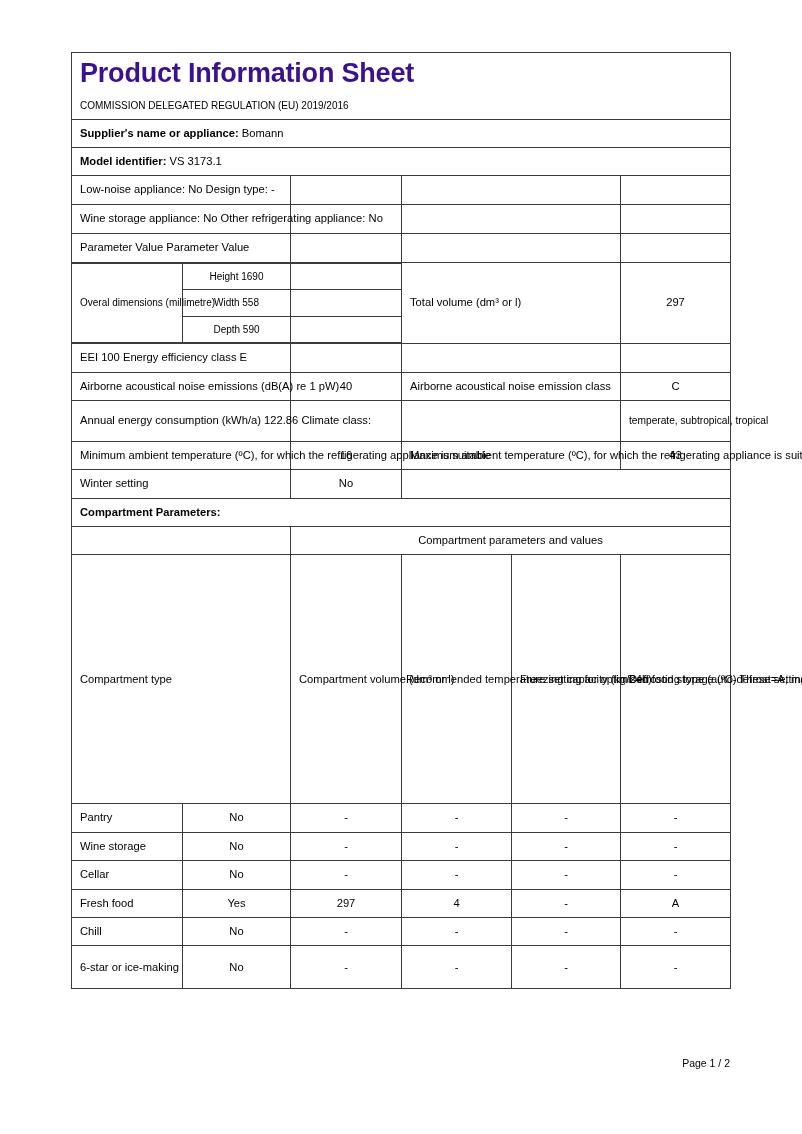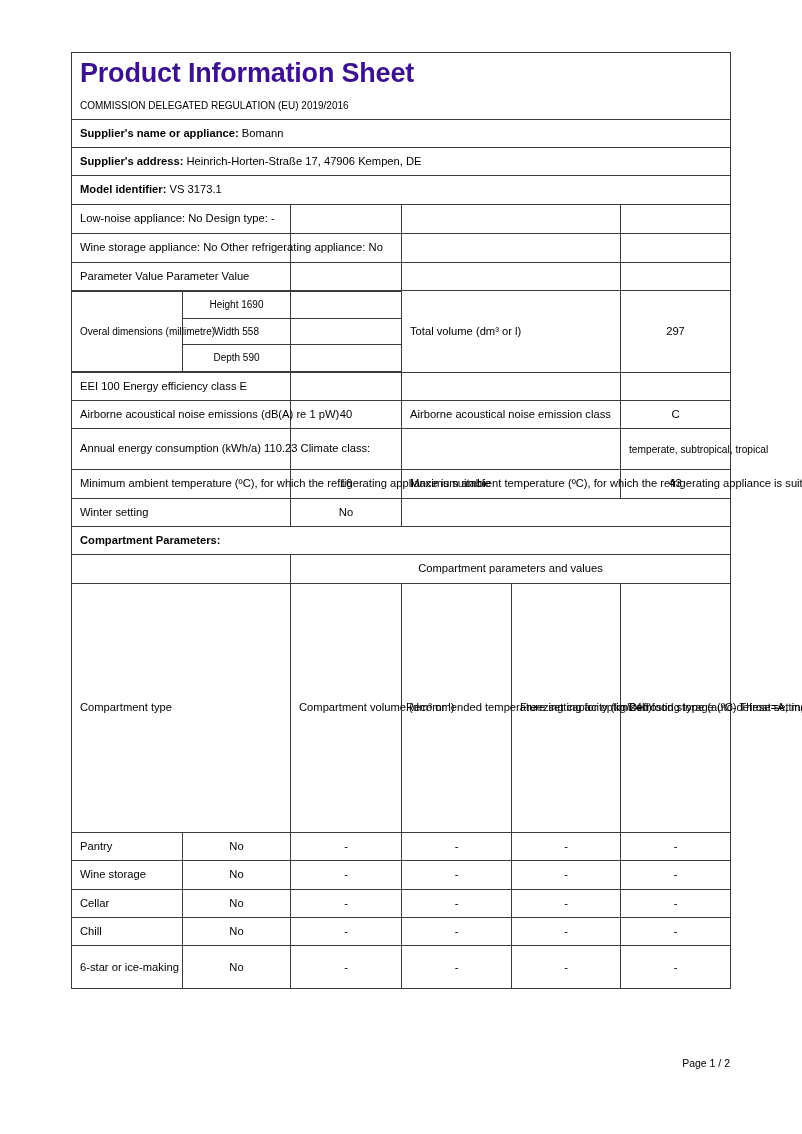--- a/index.html
+++ b/index.html
@@ -121,26 +121,20 @@
           <div class="title">Product Information Sheet</div>
         </td>
       </tr>
       <tr class="regline">
         <td class="subtitle">COMMISSION DELEGATED REGULATION (EU) 2019/2016</td>
       </tr>
       <tr>
         <td>
           <span class="bold">Supplier's name or appliance:</span>
           <span>Bomann</span>
-        </td>
-      </tr>
-      <tr>
-        <td>
-          <span class="bold">Supplier's address:</span>
-          <span>Heinrich-Horten-Straße 17, 47906 Kempen, DE</span>
         </td>
       </tr>
       <tr>
         <td>
           <span class="bold">Model identifier:</span>
           <span>VS 3173.1</span>
         </td>
       </tr>
     </tbody>
       </table>
@@ -227,21 +221,21 @@
 
       <tr>
         <td class="wrap">Airborne acoustical noise emissions (dB(A) re 1 pW)</td>
         <td class="ctr">40</td>
         <td class="wrap">Airborne acoustical noise emission class</td>
         <td class="ctr">C</td>
       </tr>
 
       <tr>
         <td class="overflow-host" style="height:30px">
-          <span class="overflow-text">Annual energy consumption (kWh/a) 110.23 Climate class:</span>
+          <span class="overflow-text">Annual energy consumption (kWh/a) 122.86 Climate class:</span>
         </td>
         <td class="blank">&nbsp;</td>
         <td class="blank">&nbsp;</td>
         <td class="wrap lft" style="font-size:10.2px;line-height:1.35">temperate, subtropical, tropical</td>
       </tr>
 
       <tr>
         <td class="wrap">Minimum ambient temperature (ºC), for which the refrigerating appliance is suitable</td>
         <td class="ctr">16</td>
         <td class="wrap">Maximum ambient temperature (ºC), for which the refrigerating appliance is suitable</td>
@@ -309,20 +303,28 @@
       </tr>
       <tr>
         <td class="lft">Cellar</td>
         <td class="ctr">No</td>
         <td class="ctr">-</td>
         <td class="ctr">-</td>
         <td class="ctr">-</td>
         <td class="ctr">-</td>
       </tr>
       <tr>
+        <td class="lft">Fresh food</td>
+        <td class="ctr">Yes</td>
+        <td class="ctr">297</td>
+        <td class="ctr">4</td>
+        <td class="ctr">-</td>
+        <td class="ctr">A</td>
+      </tr>
+      <tr>
         <td class="lft">Chill</td>
         <td class="ctr">No</td>
         <td class="ctr">-</td>
         <td class="ctr">-</td>
         <td class="ctr">-</td>
         <td class="ctr">-</td>
       </tr>
       <tr>
         <td class="lft wrap" style="height:32px">6-star or ice-making</td>
         <td class="ctr">No</td>

